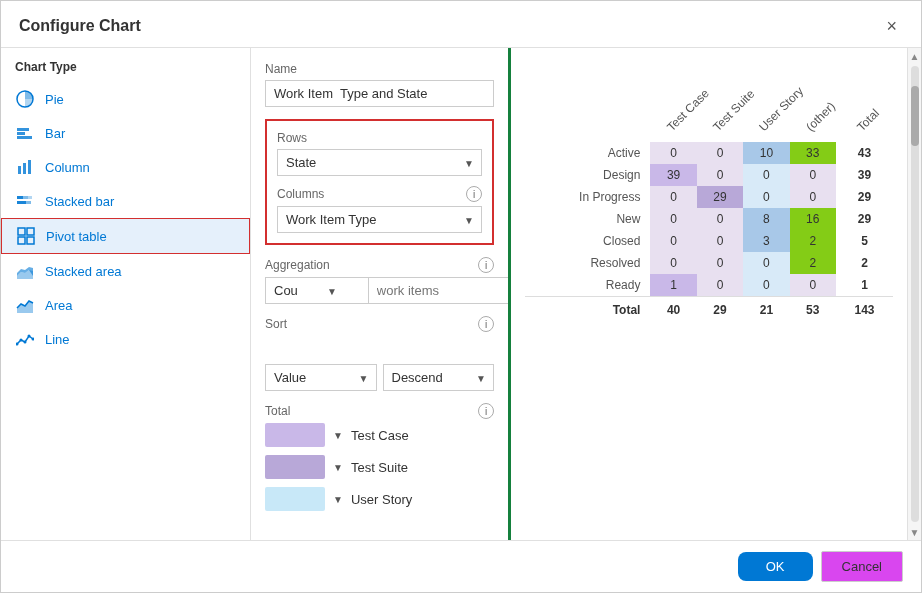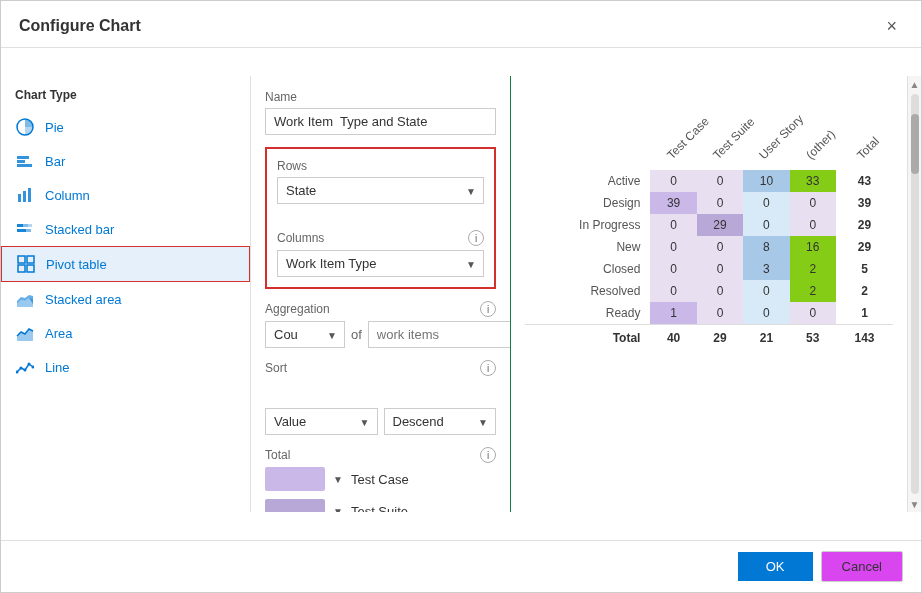--- a/index.html
+++ b/index.html
@@ -7,21 +7,20 @@
 
     .dialog {
       background: #fff;
       width: 922px;
       height: 593px;
       border: 1px solid #ccc;
       box-shadow: 0 4px 20px rgba(0,0,0,0.2);
       display: flex;
       flex-direction: column;
       position: relative;
-      gap: 28px;
     }
 
     .dialog-header {
       display: flex;
       align-items: center;
       justify-content: space-between;
       padding: 14px 18px 10px 18px;
       border-bottom: 1px solid #e0e0e0;
     }
 
@@ -81,21 +80,21 @@
       height: 20px;
       display: flex;
       align-items: center;
       justify-content: center;
       flex-shrink: 0;
     }
 
     
     .config-panel {
       width: 260px;
-      border-right: 1px solid #15803d;
+      border-right: 3px solid #15803d;
       padding: 14px;
       flex-shrink: 0;
       overflow-y: auto;
     }
 
     .field-label {
       font-size: 12px;
       color: #666;
       margin-bottom: 4px;
     }
@@ -346,21 +345,21 @@
       border-top: 1px solid #e0e0e0;
     }
 
     .btn-ok {
       background: #0078d4;
       color: #fff;
       border: none;
       padding: 7px 28px;
       font-size: 13px;
       cursor: pointer;
-      border-radius: 0;
+      border-radius: 8px;
     }
 
     .btn-cancel {
       background: #d946ef;
       color: #333;
       border: 1px solid #ccc;
       padding: 7px 20px;
       font-size: 13px;
       cursor: pointer;
       border-radius: 2px;
@@ -476,21 +475,21 @@
 
     <div class="config-panel">
       
       <div class="field-label">Name</div>
       <input class="name-input" type="text" value="Work Item  Type and State" style="">
 
       
       <div class="rows-columns-box">
 
         <div class="field-label" style="margin-bottom:4px;">Rows</div>
-        <div class="select-wrapper" style="margin-bottom:26px;border-radius:12px;">
+        <div class="select-wrapper" style="margin-bottom:10px;border-radius:12px;">
           <select>
             <option>State</option>
             <option>Work Item Type</option>
           </select>
           <span class="select-arrow">▼</span>
         </div>
 
         <div class="section-row">
           <span class="section-title">Columns</span>
           <div class="info-icon">i</div>
@@ -504,21 +503,21 @@
         </div>
       </div>
 
       
       <div class="section-row">
         <span class="section-title">Aggregation</span>
         <div class="info-icon">i</div>
       </div>
       <div class="aggregation-row">
         <div class="select-wrapper" style="width:80px;">
-          <select class="agg-select" style="width:80px;">
+          <select class="agg-select" style="width:104px;">
             <option>Cou</option>
             <option>Sum</option>
             <option>Avg</option>
           </select>
           <span class="select-arrow">▼</span>
         </div>
         <span class="of-label">of</span>
         <input class="agg-of-input" type="text" placeholder="work items" style="">
       </div>
 

